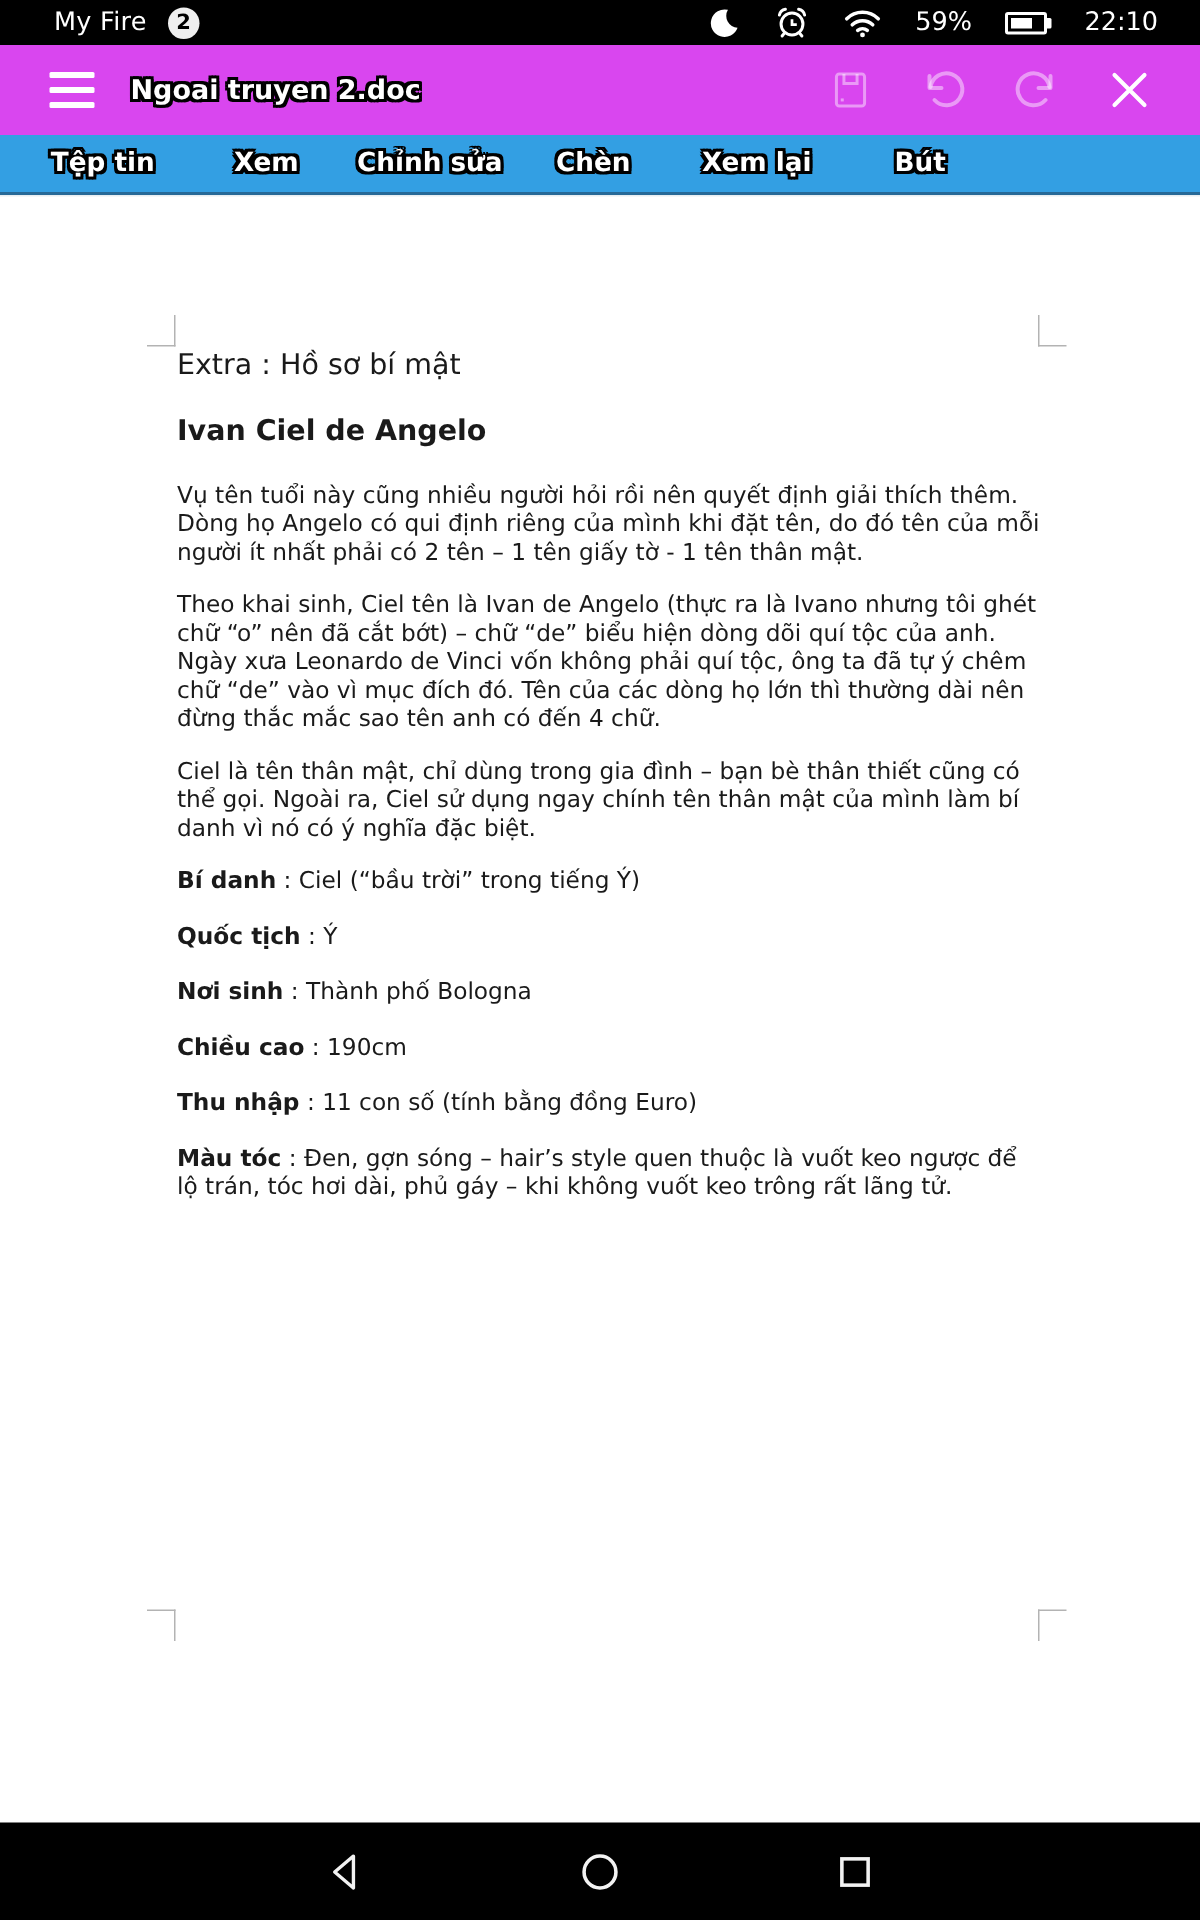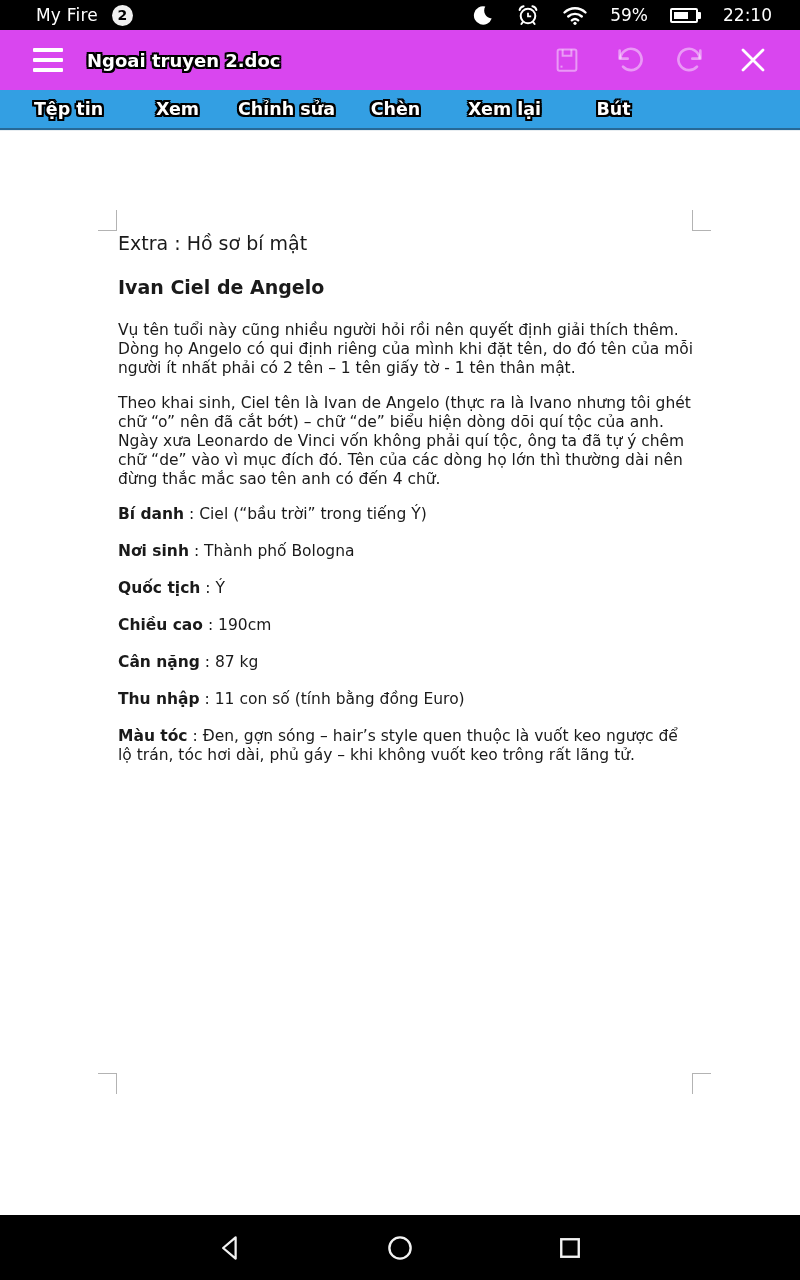--- a/index.html
+++ b/index.html
@@ -176,35 +176,33 @@
   <div class="corner corner-tr"></div>
   <div class="corner corner-bl"></div>
   <div class="corner corner-br"></div>
 
   <div class="page-content">
     <div class="doc-heading">Extra : Hồ sơ bí mật</div>
     <div class="doc-subheading">Ivan Ciel de Angelo</div>
 
     <p>Vụ tên tuổi này cũng nhiều người hỏi rồi nên quyết định giải thích thêm. Dòng họ Angelo có qui định riêng của mình khi đặt tên, do đó tên của mỗi người ít nhất phải có 2 tên – 1 tên giấy tờ - 1 tên thân mật.</p>
     <p>Theo khai sinh, Ciel tên là Ivan de Angelo (thực ra là Ivano nhưng tôi ghét chữ “o” nên đã cắt bớt) – chữ “de” biểu hiện dòng dõi quí tộc của anh. Ngày xưa Leonardo de Vinci vốn không phải quí tộc, ông ta đã tự ý chêm chữ “de” vào vì mục đích đó. Tên của các dòng họ lớn thì thường dài nên đừng thắc mắc sao tên anh có đến 4 chữ.</p>
+    <p>Ciel là tên thân mật, chỉ dùng trong gia đình – bạn bè thân thiết cũng có thể gọi. Ngoài ra, Ciel sử dụng ngay chính tên thân mật của mình làm bí danh vì nó có ý nghĩa đặc biệt.</p>
 
     <div class="field-row">
       <span class="field-label">Bí danh</span><span> : </span><span>Ciel (“bầu trời” trong tiếng Ý)</span>
     </div>
     <div class="field-row">
+      <span class="field-label">Quốc tịch</span><span> : </span><span>Ý</span>
+    </div>
+    <div class="field-row">
       <span class="field-label">Nơi sinh</span><span> : </span><span>Thành phố Bologna</span>
     </div>
     <div class="field-row">
-      <span class="field-label">Quốc tịch</span><span> : </span><span>Ý</span>
-    </div>
-    <div class="field-row">
       <span class="field-label">Chiều cao</span><span> : </span><span>190cm</span>
-    </div>
-    <div class="field-row">
-      <span class="field-label">Cân nặng</span><span> : </span><span>87 kg</span>
     </div>
     <div class="field-row">
       <span class="field-label">Thu nhập</span><span> : </span><span>11 con số (tính bằng đồng Euro)</span>
     </div>
     <div class="field-row multiline">
       <span class="field-label">Màu tóc</span><span> : </span><span>Đen, gợn sóng – hair’s style quen thuộc là vuốt keo ngược để lộ trán, tóc hơi dài, phủ gáy – khi không vuốt keo trông rất lãng tử.</span>
     </div>
   </div>
 </div>
 

